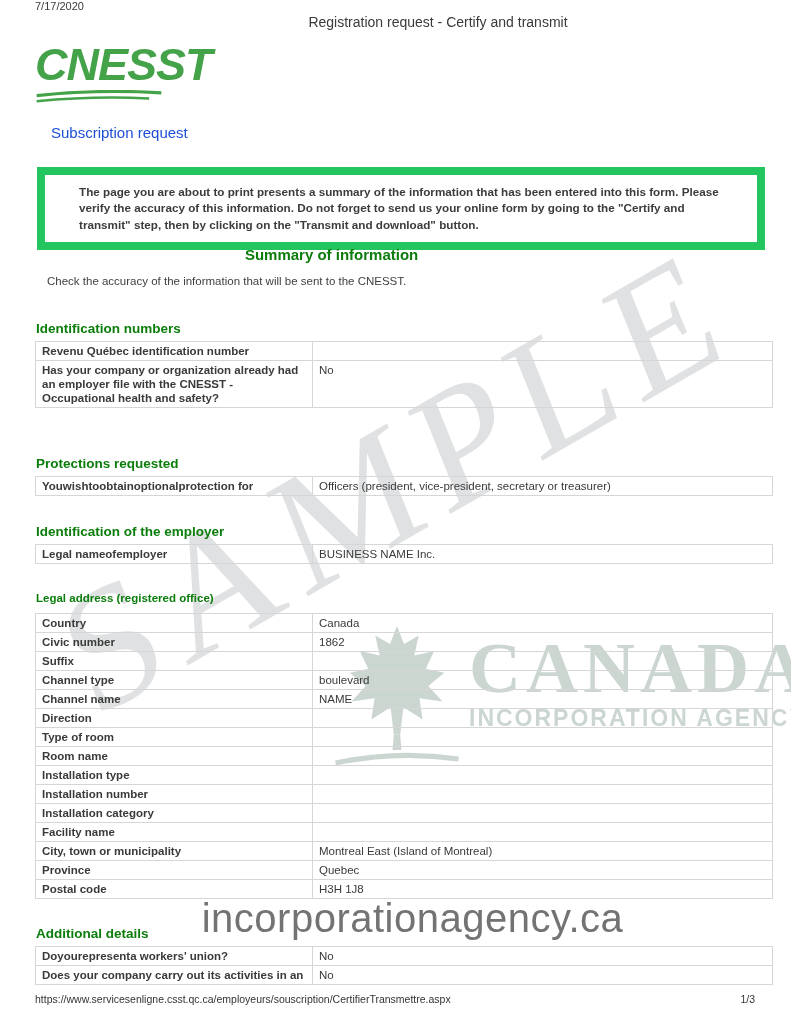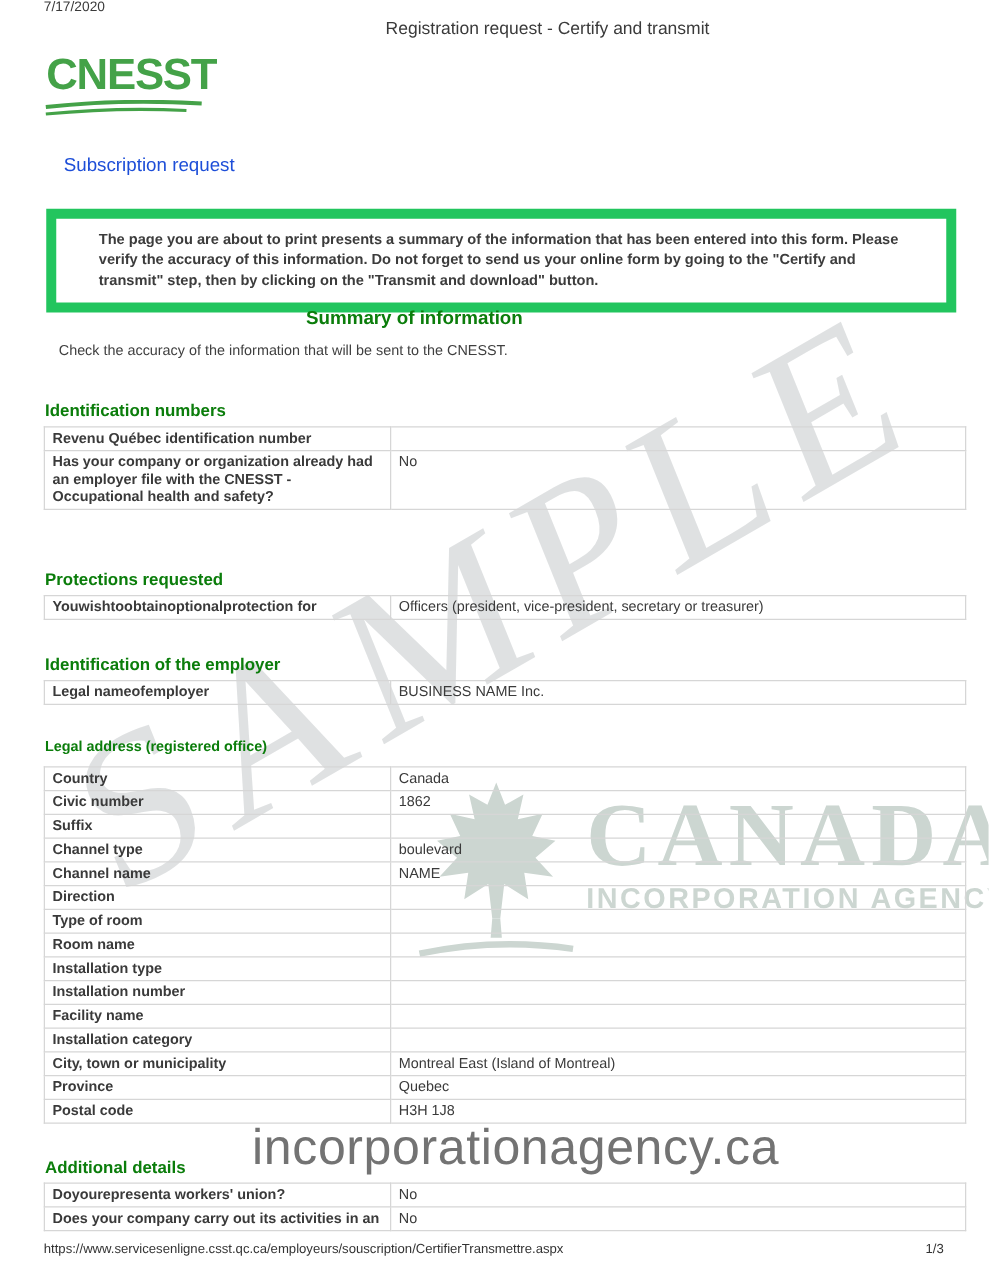--- a/index.html
+++ b/index.html
@@ -18,21 +18,21 @@
   .brand-text{margin-left:8px;margin-top:12px;}
   .brand-title{font-family:"Liberation Serif",serif;font-weight:bold;font-size:72px;
                line-height:0.95;letter-spacing:5px;}
   .brand-sub{font-weight:bold;font-size:23px;letter-spacing:2px;margin-top:3px;white-space:nowrap;}
   .wm-site{left:0;right:0;top:896px;text-align:center;padding-left:34px;
            font-weight:normal;font-size:40px;letter-spacing:0.5px;color:#737373;}
   
   .hdr-date{position:absolute;top:0;left:35px;font-size:11px;}
   .hdr-title{position:absolute;top:14px;left:0;right:0;text-align:center;padding-left:85px;font-size:14px;}
   .logo{position:absolute;top:42px;left:35px;width:140px;}
-  .logo-text{font-weight:bold;font-size:35px;line-height:1;
+  .logo-text{font-style:italic;font-weight:bold;font-size:45px;line-height:1;
              letter-spacing:-1px;color:#44a248;text-align:center;}
   .logo svg{display:block;margin-top:3px;}
   .page-heading{position:absolute;top:108px;left:35px;margin:16px;font-size:15px;font-weight:normal;color:#1d4ed8;}
   
   .notice{position:absolute;top:167px;left:37px;width:660px;border:8px solid #22c55e;
           padding:9px 18px 9px 34px;}
   .notice p{margin:0;font-weight:bold;font-size:11.7px;line-height:16.4px;color:#3c3c3c;}
   
   .summary{position:absolute;top:246px;left:35px;}
   .summary h2{margin:0 0 4px 6px;font-size:15px;color:#0b7d0b;text-align:right;}
@@ -177,25 +177,25 @@
         </tr>
         <tr>
           <td class="lbl">Installation type</td>
           <td class="val"></td>
         </tr>
         <tr>
           <td class="lbl">Installation number</td>
           <td class="val"></td>
         </tr>
         <tr>
+          <td class="lbl">Installation category</td>
+          <td class="val"></td>
+        </tr>
+        <tr>
           <td class="lbl">Facility name</td>
-          <td class="val"></td>
-        </tr>
-        <tr>
-          <td class="lbl">Installation category</td>
           <td class="val"></td>
         </tr>
         <tr>
           <td class="lbl">City, town or municipality</td>
           <td class="val">Montreal East (Island of Montreal)</td>
         </tr>
         <tr>
           <td class="lbl">Province</td>
           <td class="val">Quebec</td>
         </tr>

